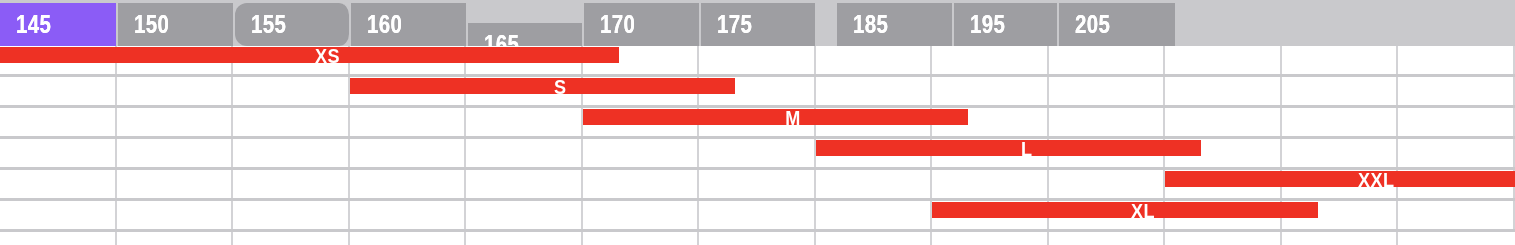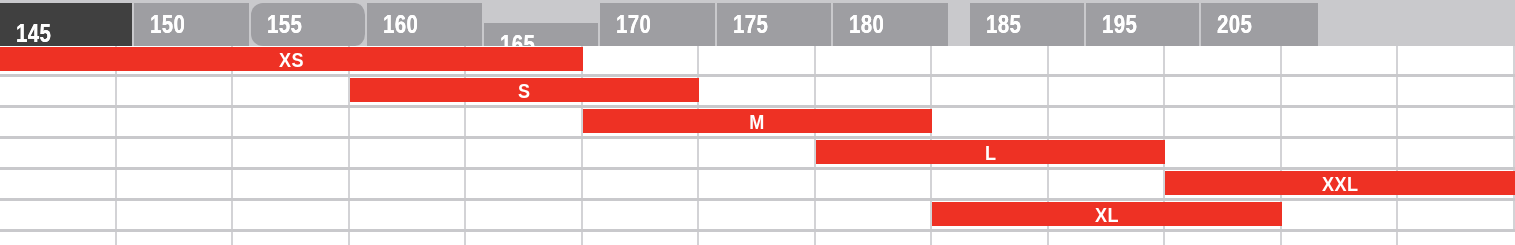--- a/index.html
+++ b/index.html
@@ -75,32 +75,33 @@
     box-sizing: border-box;
     border-right: 2px solid #d3d3d6;
     background: #ffffff;
   }
   .grid-cell:last-child { border-right: none; }
 
   
   .bar {
     position: absolute;
     top: 1px;
-    height: 24px;
+    height: 16px;
     background: #ee3124;
     display: flex;
     align-items: center;
     justify-content: center;
     color: #ffffff;
     font-weight: bold;
     font-size: 21px;
     font-stretch: condensed;
     letter-spacing: 0.5px;
     z-index: 3;
     overflow: hidden;
+    padding-left: 36px;
   }
   .bar-label {
     display: block;
     line-height: 1;
     transform: scaleX(0.86);
     white-space: nowrap;
   }
   .header-label {
     display: block;
     line-height: 1;
@@ -108,48 +109,45 @@
     transform-origin: left center;
     white-space: nowrap;
   }
 </style>
 </head>
 <body>
 
 <div id="size-chart">
 
   <div class="header-row" style="background: rgb(201, 201, 204);">
-      <div class="header-cell" style="width: 134px; background: #404040; border-right-color: rgb(201, 201, 204); align-items: flex-end;">
+      <div class="header-cell" style="width: 118px; background: #8b5cf6; border-right-color: rgb(201, 201, 204);">
         <span class="header-label">145</span>
       </div>
       <div class="header-cell" style="width: 116.538px; background: rgb(158, 158, 162); border-right-color: rgb(201, 201, 204);">
         <span class="header-label">150</span>
       </div>
       <div class="header-cell" style="width: 116.538px; background: rgb(158, 158, 162); border-right-color: rgb(201, 201, 204); border-radius: 12px;">
         <span class="header-label">155</span>
       </div>
       <div class="header-cell" style="width: 116.538px; background: rgb(158, 158, 162); border-right-color: rgb(201, 201, 204);">
         <span class="header-label">160</span>
       </div>
       <div class="header-cell" style="width: 116.538px; background: rgb(158, 158, 162); border-right-color: rgb(201, 201, 204); margin-top: 20px;">
         <span class="header-label">165</span>
       </div>
       <div class="header-cell" style="width: 116.538px; background: rgb(158, 158, 162); border-right-color: rgb(201, 201, 204);">
         <span class="header-label">170</span>
       </div>
       <div class="header-cell" style="width: 116.538px; background: rgb(158, 158, 162); border-right-color: rgb(201, 201, 204);">
         <span class="header-label">175</span>
       </div>
-      <div class="header-cell" style="width: 116.538px; background: rgb(158, 158, 162); border-right-color: rgb(201, 201, 204);">
-        <span class="header-label">180</span>
-      </div>
       <div class="header-cell" style="width: 116.538px; background: rgb(158, 158, 162); border-right-color: rgb(201, 201, 204); margin-left: 20px;">
         <span class="header-label">185</span>
       </div>
-      <div class="header-cell" style="width: 115px; background: rgb(158, 158, 162); border-right-color: rgb(201, 201, 204);">
+      <div class="header-cell" style="width: 105px; background: rgb(158, 158, 162); border-right-color: rgb(201, 201, 204);">
         <span class="header-label">195</span>
       </div>
       <div class="header-cell" style="width: 116.538px; background: rgb(158, 158, 162); border-right-color: rgb(201, 201, 204);">
         <span class="header-label">205</span>
       </div>
     </div>
 
   <div class="body-grid">
       <div class="grid-row" style="border-bottom-color: rgb(201, 201, 204); background: rgb(255, 255, 255);">
         <div class="grid-cell" style="width: 116.538px; border-right-color: rgb(211, 211, 214); background: rgb(255, 255, 255);"></div>

